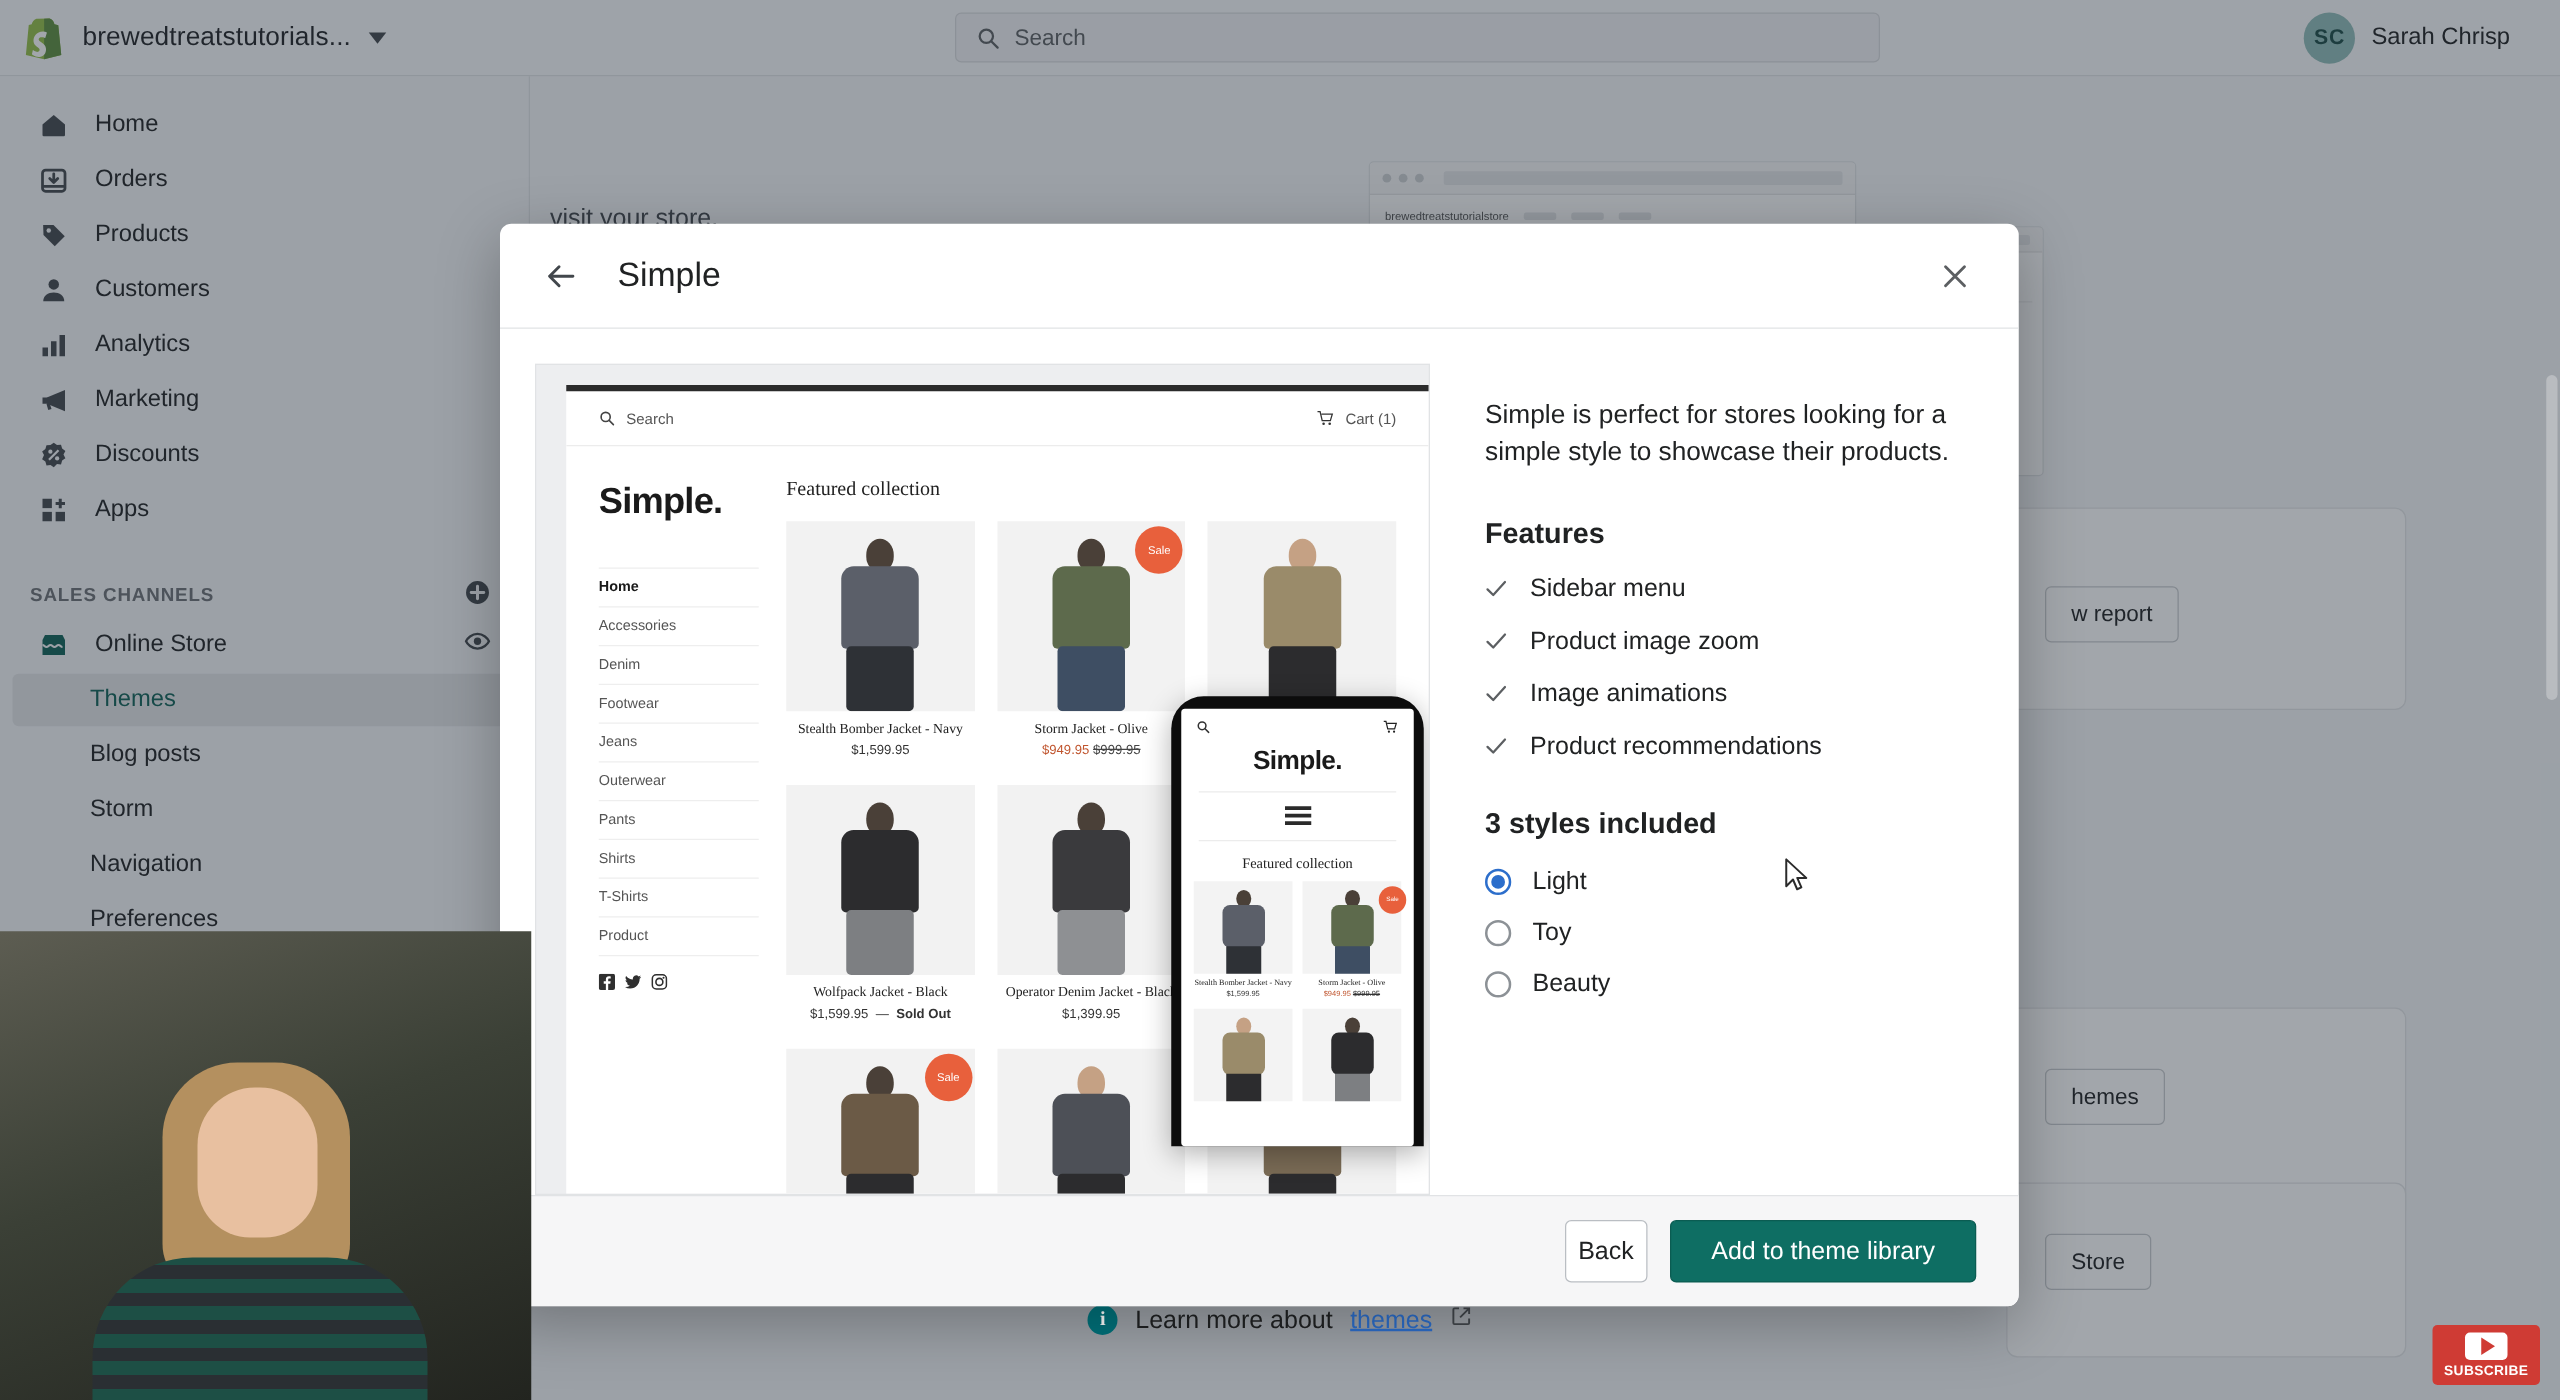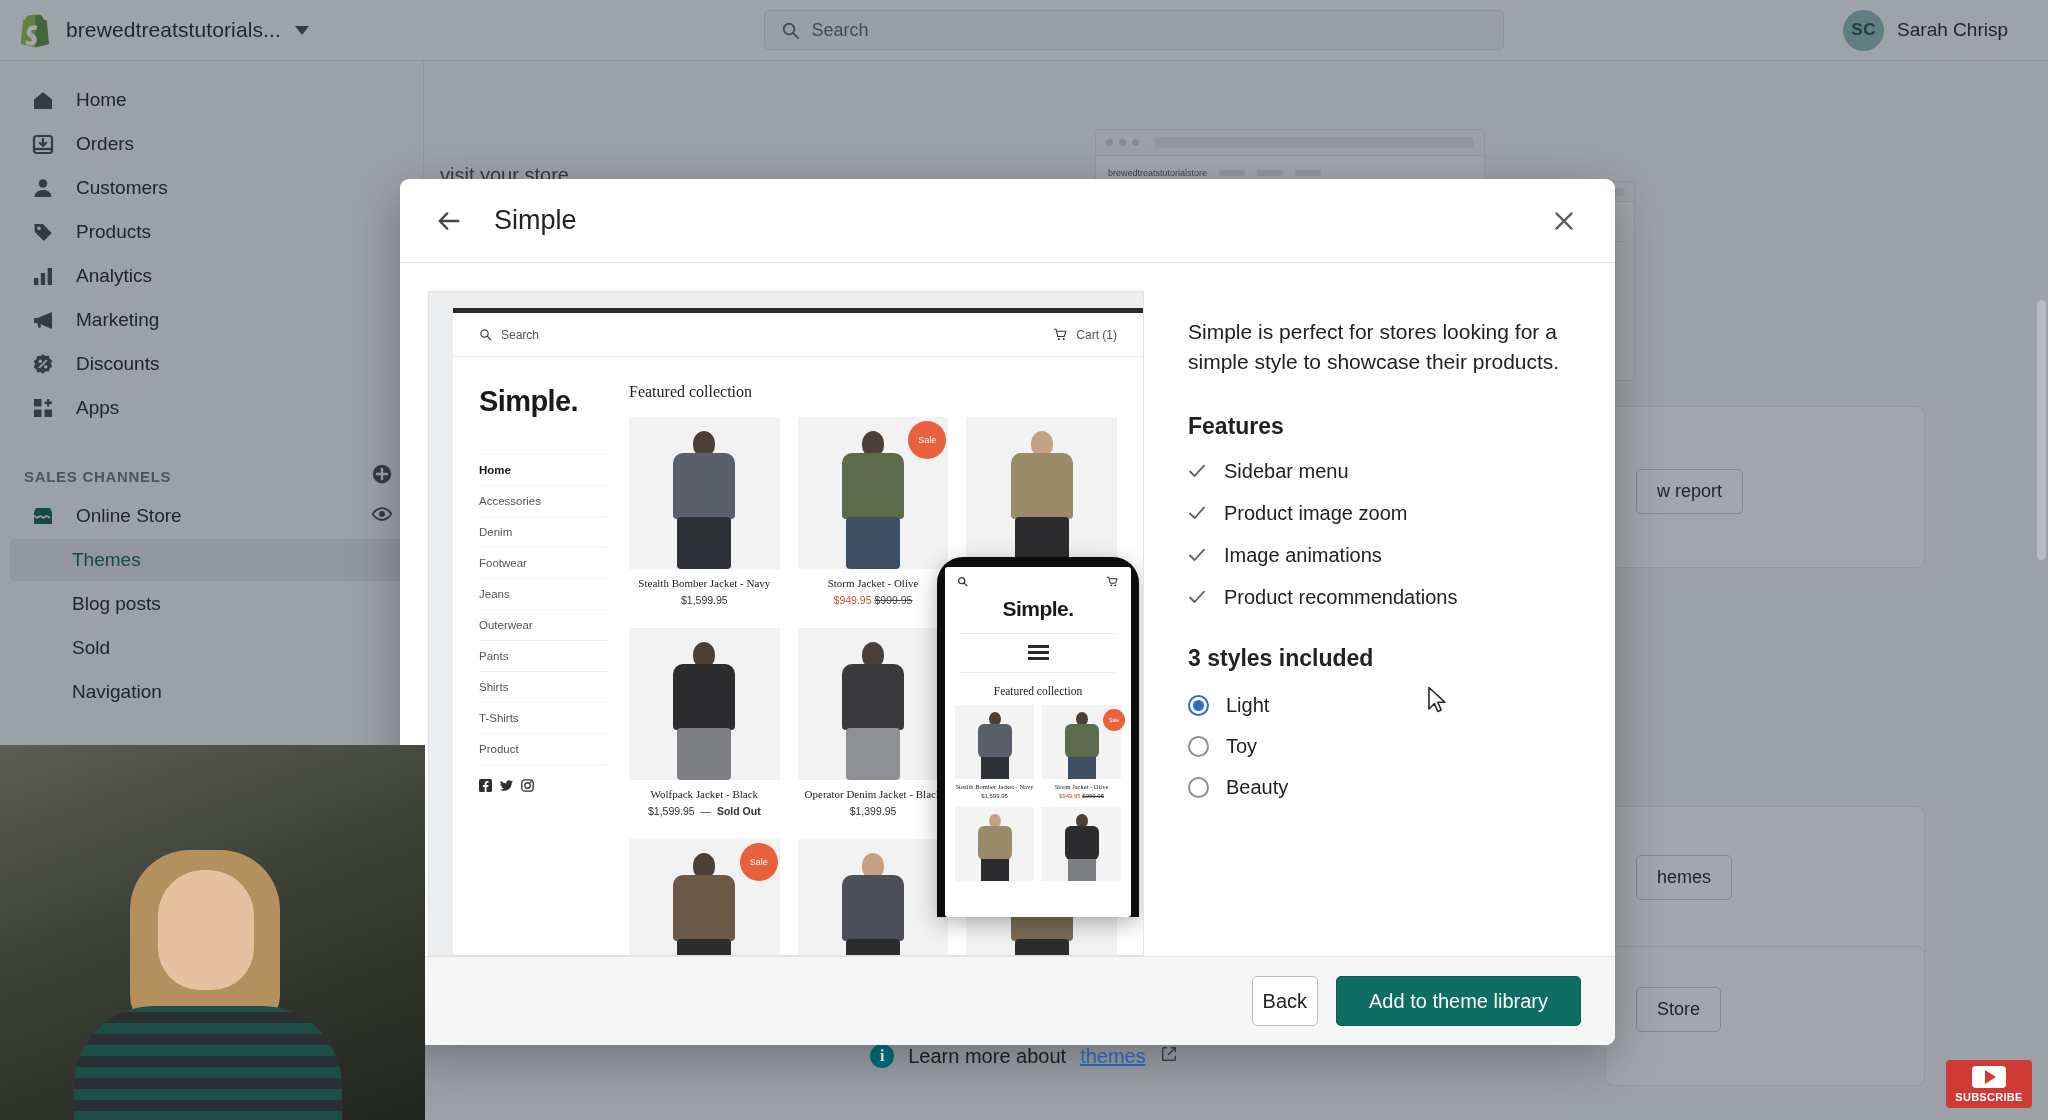--- a/index.html
+++ b/index.html
@@ -472,35 +472,35 @@
             <path d="M12 7v7m0 0-3.2-3.2M12 14l3.2-3.2" stroke="#42474c" stroke-width="2.2" fill="none" stroke-linecap="round"></path>
             <path d="M3 17h18" stroke="#42474c" stroke-width="2.2"></path>
           </svg>
         </span>
         <span>Orders</span>
       </div>
 
       <div class="nav-item">
         <span class="ico">
           <svg width="24" height="24" viewBox="0 0 24 24">
-            <circle cx="12" cy="7.5" r="4.2" fill="#42474c"></circle>
-            <path d="M3.6 21c0-4.6 3.8-7 8.4-7s8.4 2.4 8.4 7z" fill="#42474c"></path>
-          </svg>
-        </span>
-        <span>Customers</span>
+            <path d="M3.5 4h8.3l9 9-8 8-9-9z" fill="#42474c"></path>
+            <circle cx="8" cy="8.3" r="1.8" fill="#f4f6f8"></circle>
+          </svg>
+        </span>
+        <span>Products</span>
       </div>
 
       <div class="nav-item">
         <span class="ico">
           <svg width="24" height="24" viewBox="0 0 24 24">
-            <path d="M3.5 4h8.3l9 9-8 8-9-9z" fill="#42474c"></path>
-            <circle cx="8" cy="8.3" r="1.8" fill="#f4f6f8"></circle>
-          </svg>
-        </span>
-        <span>Products</span>
+            <circle cx="12" cy="7.5" r="4.2" fill="#42474c"></circle>
+            <path d="M3.6 21c0-4.6 3.8-7 8.4-7s8.4 2.4 8.4 7z" fill="#42474c"></path>
+          </svg>
+        </span>
+        <span>Customers</span>
       </div>
 
       <div class="nav-item">
         <span class="ico">
           <svg width="24" height="24" viewBox="0 0 24 24">
             <rect x="3" y="14" width="4.4" height="7" fill="#42474c"></rect>
             <rect x="9.8" y="9" width="4.4" height="12" fill="#42474c"></rect>
             <rect x="16.6" y="4" width="4.4" height="17" fill="#42474c"></rect>
           </svg>
         </span>
@@ -571,24 +571,27 @@
         </span>
       </div>
 
       <div class="nav-sub active">
         <span>Themes</span>
       </div>
       <div class="nav-sub">
         <span>Blog posts</span>
       </div>
       <div class="nav-sub">
-        <span>Sold</span>
+        <span>Storm</span>
       </div>
       <div class="nav-sub">
         <span>Navigation</span>
+      </div>
+      <div class="nav-sub">
+        <span>Preferences</span>
       </div>
     </div>
   </div>
 
   <div id="admin-dim"></div>
 
   <div class="learn-row" style="z-index:55;">
     <span class="info-circle">i</span>
     <span>Learn more about</span>
     <span class="link-themes">themes</span>

